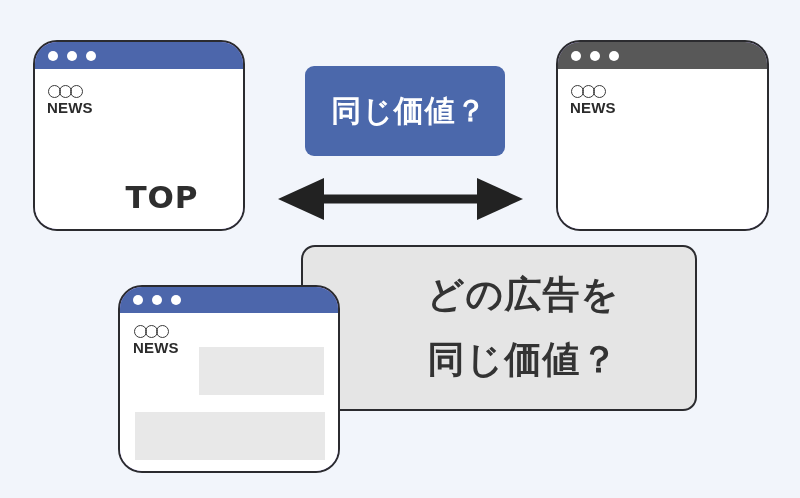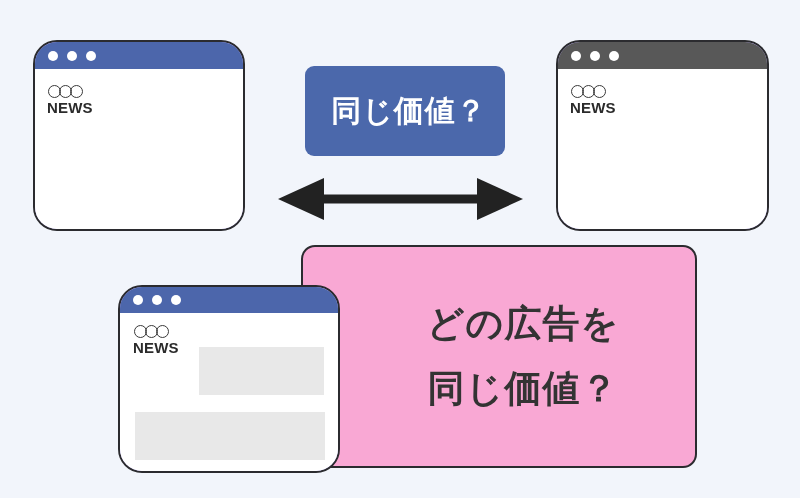--- a/index.html
+++ b/index.html
@@ -190,22 +190,22 @@
     width: 245px;
     height: 46px;
   }
 
   
   #question-panel {
     position: absolute;
     left: 301px;
     top: 245px;
     width: 396px;
-    height: 223px;
-    background: #f9a8d4;
+    height: 166px;
+    background: #e5e5e5;
     border: 2px solid #2b2b2f;
     border-radius: 14px;
     box-sizing: border-box;
     z-index: 2;
     display: flex;
     align-items: center;
     justify-content: center;
   }
   #question-panel .qtext {
     text-align: center;
@@ -232,20 +232,24 @@
     </div>
     <div class="window-body"></div>
     <div class="news-logo">
       <div class="news-rings">
         <i></i>
           <i></i>
           <i></i>
       </div>
       <div class="news-word">NEWS</div>
     </div>
+    <div class="win-caption">
+      <span class="l1">TOP</span>
+      
+    </div>
   </div>
 
   <div class="window" id="window-lower">
     <div class="titlebar gray">
       <span class="dot"></span>
       <span class="dot"></span>
       <span class="dot"></span>
     </div>
     <div class="window-body"></div>
     <div class="news-logo">

